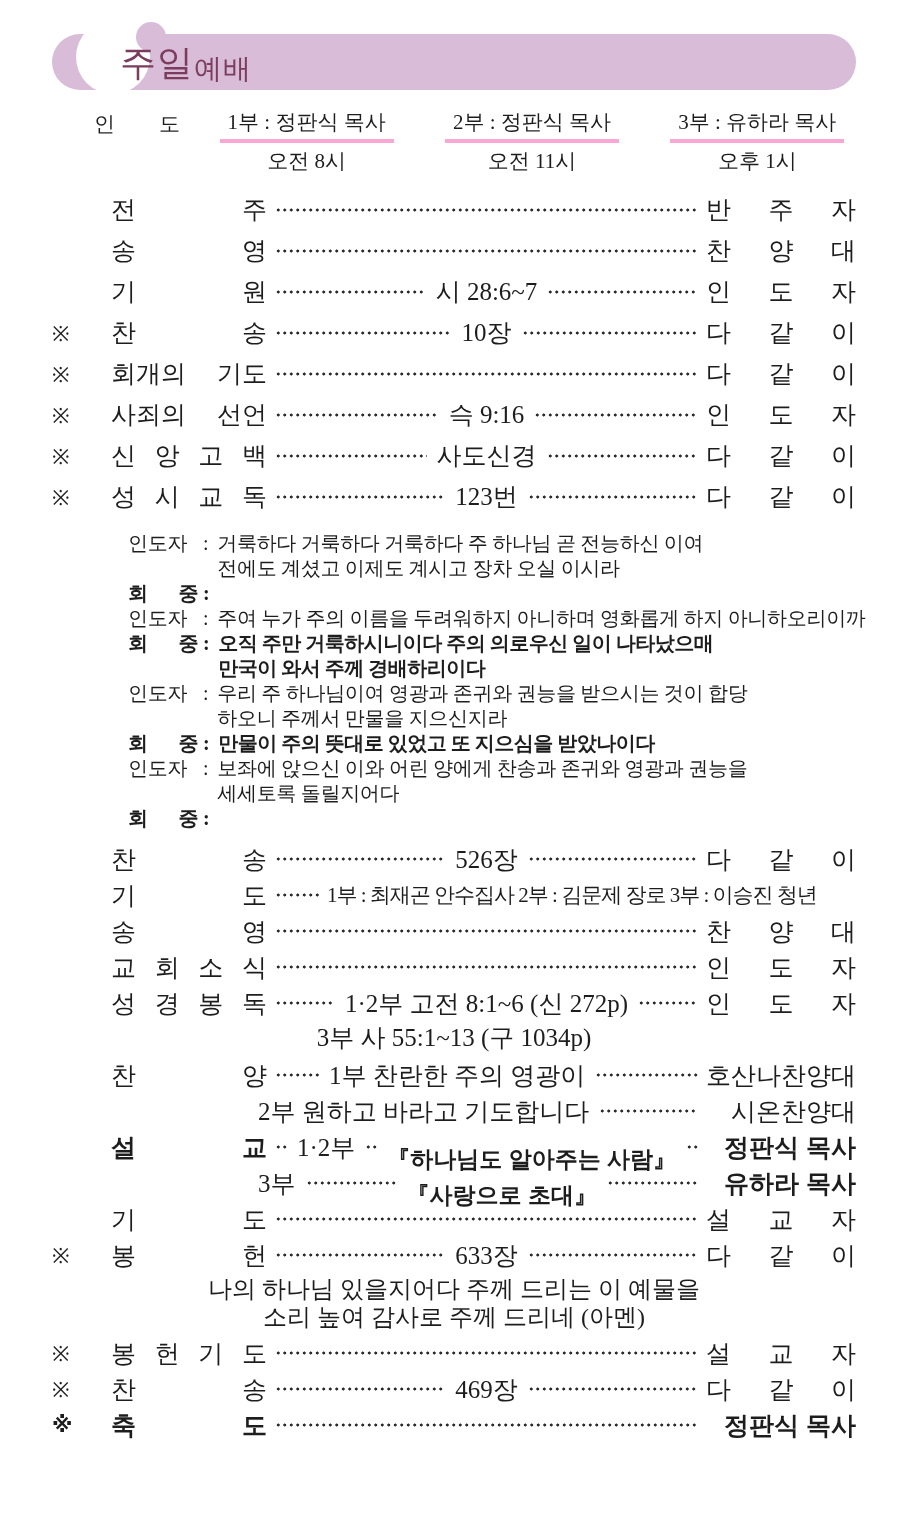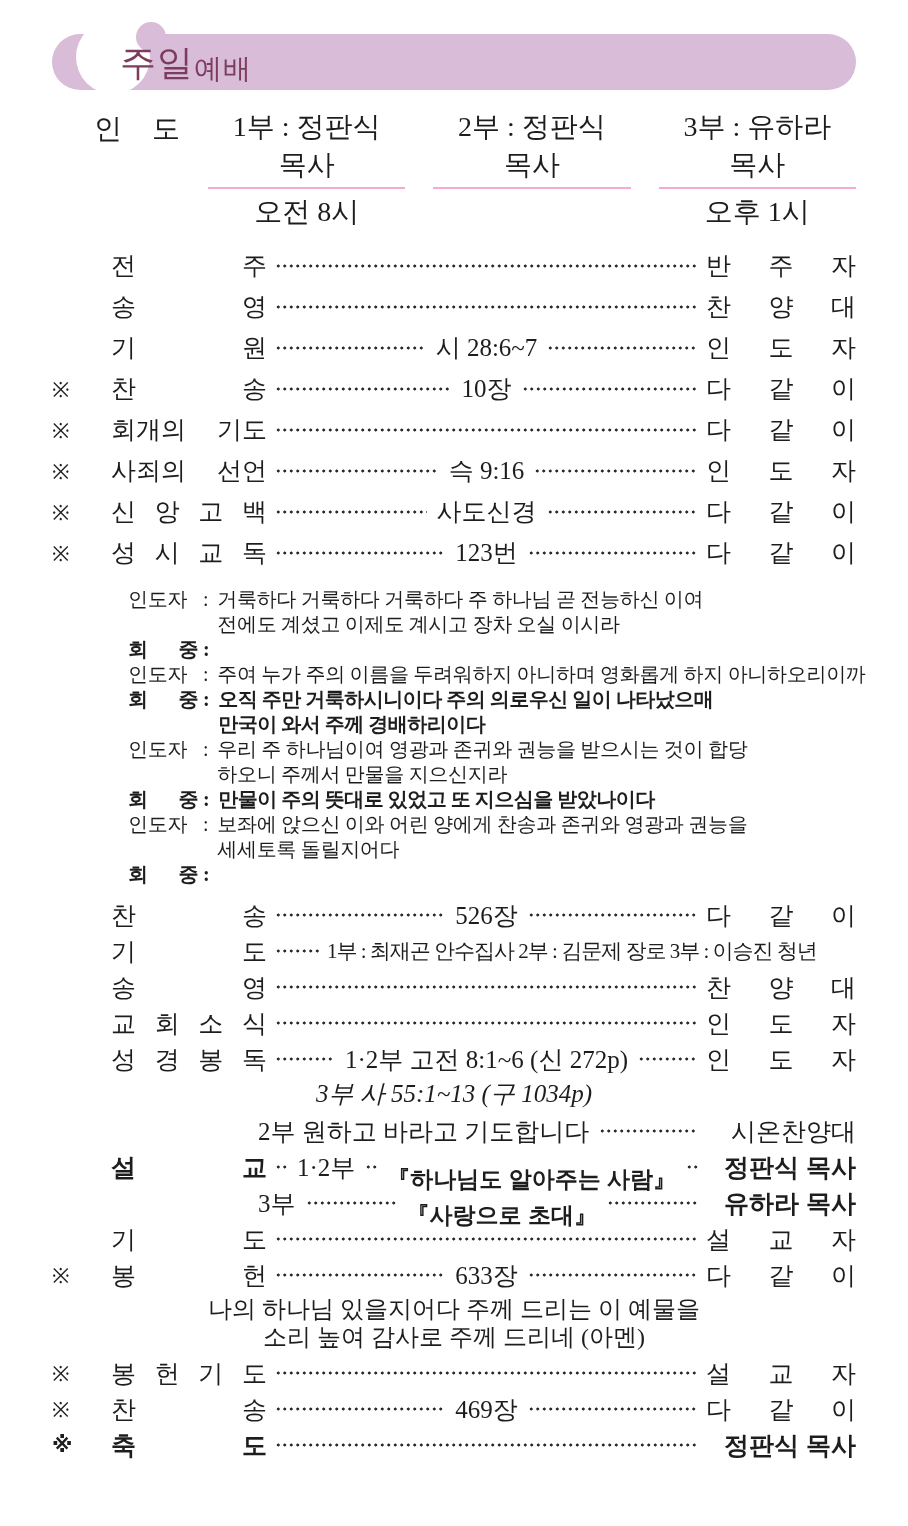--- a/index.html
+++ b/index.html
@@ -29,49 +29,49 @@
     display: flex; align-items: flex-end; z-index: 2;
     font-family: "Liberation Sans", "DejaVu Sans", sans-serif;
     font-weight: 400; color: #7b3c5d; letter-spacing: 1px; margin-left: 20px;
   }
   .banner .title-main { font-size: 36px; }
   .banner .title-sub  { font-size: 28px; }
 
   
   .leaders-row {
     display: flex; align-items: flex-start; gap: 28px;
-    padding-left: 42px; margin: 18px 0 14px 0; font-size: 28px;
+    padding-left: 42px; margin: 18px 0 14px 0; font-size: 21px;
   }
   .leaders-label {
     width: 86px; flex: none; margin-top: 2px;
     text-align: justify; text-align-last: justify;
   }
   .leader-col { flex: 1; text-align: center; }
-  .leader-col .part { display: inline-block; border-bottom: 2px solid #f9a8d4; padding: 0 8px 3px 8px; }
+  .leader-col .part { display: inline-block; border-bottom: 4px solid #f9a8d4; padding: 0 8px 3px 8px; }
   .leader-col .time { margin-top: 4px; }
 
   
   .prow { display: flex; align-items: center; font-size: 25px; }
   .block-top .prow { height: 41px; }
   .block-mid .prow, .block-bot .prow { height: 36px; }
   .marker { width: 24px; flex: none; font-size: 21px; }
   .plabel { width: 156px; flex: none; text-align: justify; text-align-last: justify; margin-left: 35px; }
   .leader {
     flex: 1 1 24px; height: 12px; margin: 0 8px; align-self: center;
     background-image: radial-gradient(circle, #2b2b2b 1.4px, rgba(0,0,0,0) 1.7px);
     background-size: 6.5px 12px; background-repeat: repeat-x; background-position: 0 50%;
   }
   .leader.sm { flex: 0 1 44px; }
   .pcenter { flex: none; padding: 0 2px; }
   .pright { width: 150px; flex: none; text-align: justify; text-align-last: justify; }
   .pright.plain { text-align: right; text-align-last: right; }
   .gothic { font-family: "Liberation Sans", "DejaVu Sans", sans-serif; font-weight: bold; }
   .longtext { flex: 0 1 auto; white-space: nowrap; font-size: 21px; letter-spacing: -1px; }
   .spacer-label { width: 180px; flex: none; }
-  .center-line { text-align: center; font-size: 25px; height: 36px; line-height: 34px; font-style: italic; }
+  .center-line { text-align: center; font-size: 25px; height: 36px; line-height: 34px; }
   .sermon-title { font-size: 23px; margin-top: 24px; }
 
   
   .reading { margin: 14px 0 10px 76px; font-size: 20px; line-height: 25px; letter-spacing: -0.3px; }
   .utt { display: flex; align-items: flex-start; }
   .utt .spk { width: 70px; flex: none; text-align: justify; text-align-last: justify; }
   .utt .colon { flex: none; padding: 0 9px 0 5px; }
   .utt .txt { flex: 1; white-space: pre; }
   .utt.congregation { font-family: Liberation Serif, serif; font-weight: bold; letter-spacing: -0.5px; }
 
@@ -93,20 +93,21 @@
   </div>
 
   <div class="leaders-row">
     <span class="leaders-label">인 도</span>
     <div class="leader-col">
       <span class="part">1부 : 정판식 목사</span>
       <div class="time">오전 8시</div>
     </div>
     <div class="leader-col">
       <span class="part">2부 : 정판식 목사</span>
+      <div class="time">오전 11시</div>
     </div>
     <div class="leader-col">
       <span class="part">3부 : 유하라 목사</span>
       <div class="time">오후 1시</div>
     </div>
   </div>
 
   <div class="block-top">
 
     <div class="prow">
@@ -257,20 +258,28 @@
       <span class="marker"></span>
       <span class="plabel">성 경 봉 독</span>
       <div class="leader"></div>
       <span class="pcenter">1·2부 고전 8:1~6 (신 272p)</span>
       <div class="leader"></div>
       <span class="pright">인 도 자</span>
     </div>
 
     <div class="center-line">3부 사 55:1~13 (구 1034p)</div>
 
+    <div class="prow">
+      <span class="marker"></span>
+      <span class="plabel">찬 양</span>
+      <div class="leader sm"></div>
+      <span class="pcenter">1부 찬란한 주의 영광이</span>
+      <div class="leader"></div>
+      <span class="pright plain">호산나찬양대</span>
+    </div>
 
     <div class="prow">
       <span class="marker"></span>
       <span class="spacer-label"></span>
       <span class="pcenter">2부 원하고 바라고 기도합니다</span>
       <div class="leader"></div>
       <span class="pright plain">시온찬양대</span>
     </div>
 
     <div class="prow">

